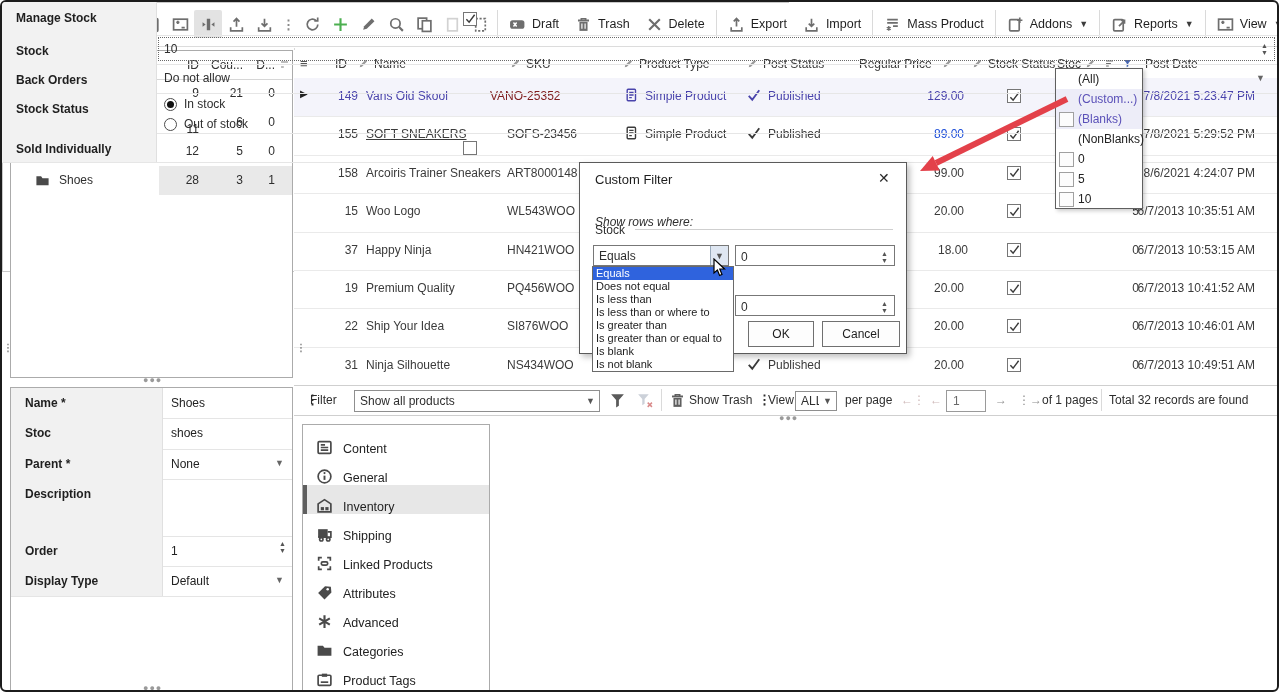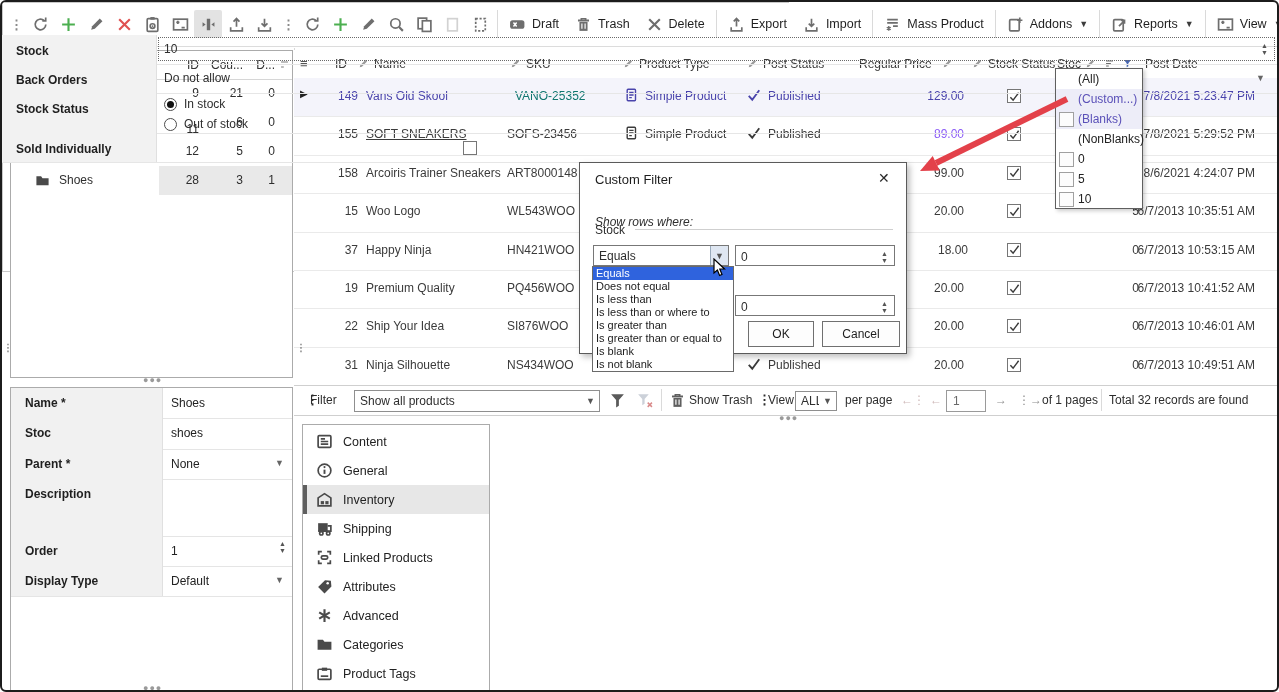--- a/index.html
+++ b/index.html
@@ -51,21 +51,21 @@
   
   #cat-form{left:8px;top:385px;width:283px;height:305px;}
   .cf-row{position:absolute;left:0;right:0;border-bottom:1px solid #e5e5e5;}
   .cf-label{position:absolute;left:0;top:0;bottom:0;width:152px;background:#f1f1f1;border-right:1px solid #e0e0e0;box-sizing:border-box;}
   .cf-label span{position:absolute;left:14px;top:8px;font-weight:bold;color:#1f1f1f;}
   .cf-val{position:absolute;left:160px;top:8px;color:#222;}
   .dd-arrow{position:absolute;right:8px;top:9px;color:#666;font-size:9px;}
   .spin{position:absolute;right:6px;top:4px;display:flex;flex-direction:column;line-height:7px;font-size:7px;color:#555;}
   
   #tab-panel{left:300px;top:422px;width:188px;height:268px;}
-  .tab-item{position:absolute;left:0;right:0;height:29px;display:flex;align-items:center;color:#222;font-size:12.5px;}
+  .tab-item{position:absolute;left:0;right:0;height:29px;display:flex;align-items:flex-end;color:#222;font-size:12.5px;}
   .tab-item.sel{background:#e7e7e7;}
   .tab-item .bar{position:absolute;left:0;top:0;bottom:0;width:4px;background:#5f5f5f;display:none;}
   .tab-item.sel .bar{display:block;}
   .tab-item .tic{width:17px;height:17px;margin-left:13px;color:#4a4a4a;flex:0 0 auto;}
   .tab-item .tic svg{width:17px;height:17px;}
   .tab-item .tlabel{margin-left:10px;}
   
   #inv-panel{left:493px;top:422px;width:786px;height:268px;border:1px solid #c9c9c9;border-right:none;}
   .inv-row{position:absolute;left:0;right:0;border-bottom:1px solid #e6e6e6;}
   .inv-label{position:absolute;left:0;top:0;bottom:0;width:155px;background:#f2f2f2;border-right:1px solid #e0e0e0;box-sizing:border-box;}
@@ -404,21 +404,21 @@
           <svg viewBox="0 0 16 16" fill="none" stroke="currentColor" stroke-width="1.6" width="11" height="11">
             <polygon points="3,3 13,3 9.2,7.6 9.2,12 6.8,13.4 6.8,7.6" fill="currentColor" stroke="none"></polygon>
           </svg>
         </div>
         <div class="hcell" style="left: 851px;">Post Date</div>
       </div>
       <div class="g-row sel" style="top: 28px; height: 38.4px;">
         <div class="gc" style="left: 6px; top: 10px; color: rgb(34, 34, 34); font-size: 10px;">▶</div>
         <div class="gc" style="left: 18px; width: 46px; text-align: right; color: rgb(74, 68, 171);">149</div>
         <div class="gc" style="left: 72px; color: rgb(74, 68, 171);">Vans Old Skool</div>
-        <div class="gc" style="left: 221px; color: #0f766e;">VANO-25352</div>
+        <div class="gc" style="left: 196px; color: #7f1d1d;">VANO-25352</div>
         <div style="display: inline-flex; color: rgb(74, 68, 171); position: absolute; left: 331px; top: 10px;">
           <svg viewBox="0 0 16 16" fill="none" stroke="currentColor" stroke-width="1.6" width="14" height="14">
             <rect x="2.5" y="1.5" width="9.5" height="13" rx="1"></rect>
             <path d="M4.8 5h5M4.8 8h5M4.8 11h3"></path>
           </svg>
         </div>
         <div class="gc" style="left: 351px; color: rgb(74, 68, 171);">Simple Product</div>
         <div style="display: inline-flex; color: rgb(74, 68, 171); position: absolute; left: 453px; top: 10px;">
           <svg viewBox="0 0 16 16" fill="none" stroke="currentColor" stroke-width="1.6" width="14" height="14">
             <path d="M2 9l4 4.4L14 2.6" stroke-width="2.1"></path>
@@ -444,21 +444,21 @@
             <path d="M4.8 5h5M4.8 8h5M4.8 11h3"></path>
           </svg>
         </div>
         <div class="gc" style="left: 351px; color: rgb(59, 59, 59);">Simple Product</div>
         <div style="display: inline-flex; color: rgb(59, 59, 59); position: absolute; left: 453px; top: 10px;">
           <svg viewBox="0 0 16 16" fill="none" stroke="currentColor" stroke-width="1.6" width="14" height="14">
             <path d="M2 9l4 4.4L14 2.6" stroke-width="2.1"></path>
           </svg>
         </div>
         <div class="gc" style="left: 474px; color: rgb(59, 59, 59);">Published</div>
-        <div class="gc" style="left: 595px; width: 75px; text-align: right; color: #8b5cf6;">89.00</div>
+        <div class="gc" style="left: 595px; width: 75px; text-align: right; color: #1d4ed8;">89.00</div>
         <div class="cbx" style="position: absolute; left: 713px; top: 11px;">
           <svg viewBox="0 0 16 16" fill="none" stroke="currentColor" stroke-width="1.6">
             <path d="M2 9l4 4.4L14 2.6" stroke-width="2.1"></path>
           </svg>
         </div>
         <div class="gc" style="left: 795px; width: 50px; text-align: right; color: rgb(59, 59, 59);"></div>
         <div class="gc" style="left: 819px; width: 142px; text-align: right; color: rgb(59, 59, 59);">7/8/2021 5:29:52 PM</div>
       </div>
       <div class="g-row" style="top: 104.8px; height: 38.4px;">
         <div class="gc" style="left: 18px; width: 46px; text-align: right; color: rgb(59, 59, 59);">158</div>
@@ -768,20 +768,30 @@
         <span class="tic"><svg viewBox="0 0 16 16" fill="none" stroke="currentColor" stroke-width="1.6" width="17" height="17">
             <rect x="2" y="4" width="12" height="9.5" rx="1"></rect>
             <rect x="5.5" y="2.5" width="5" height="3" fill="currentColor" stroke="none"></rect>
             <path d="M4.5 10.5h7"></path>
           </svg></span>
         <span class="tlabel">Product Tags</span>
       </div>
     </div>
 
   <div id="inv-panel">
+      <div class="inv-row" style="top: 0px; height: 33px;">
+        <div class="inv-label">
+          <span>Manage Stock</span>
+        </div>
+        <div class="cbx" style="position: absolute; left: 461px; top: 9.5px;">
+          <svg viewBox="0 0 16 16" fill="none" stroke="currentColor" stroke-width="1.6">
+            <path d="M2 9l4 4.4L14 2.6" stroke-width="2.1"></path>
+          </svg>
+        </div>
+      </div>
       <div class="inv-row" style="top: 33px; height: 29px;">
         <div class="inv-label">
           <span>Stock</span>
         </div>
         <div style="position: absolute; left: 156px; top: 2px; right: 2px; height: 24px; border: 1px dotted rgb(106, 106, 106); box-sizing: border-box;">
           <span style="position: absolute; left: 5px; top: 4px;">10</span>
           <div class="spin">
             <span>▲</span>
             <span>▼</span>
           </div>

